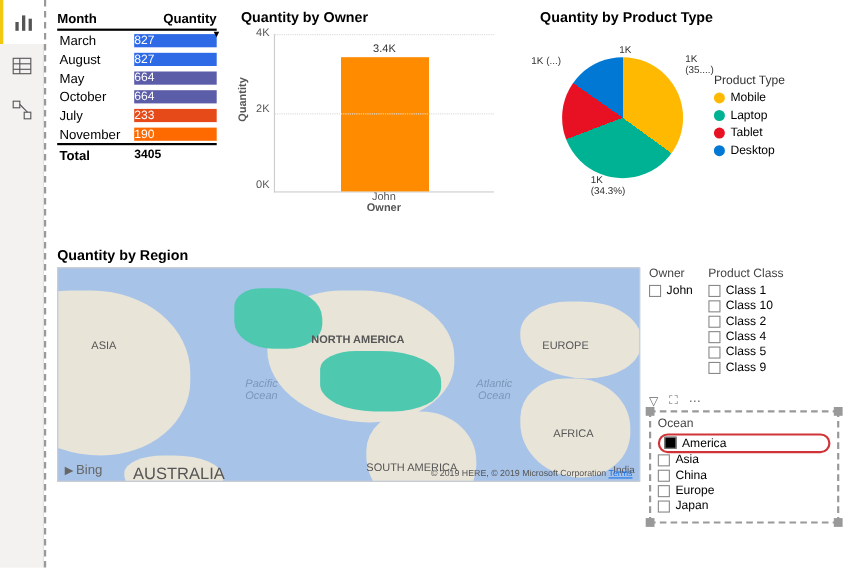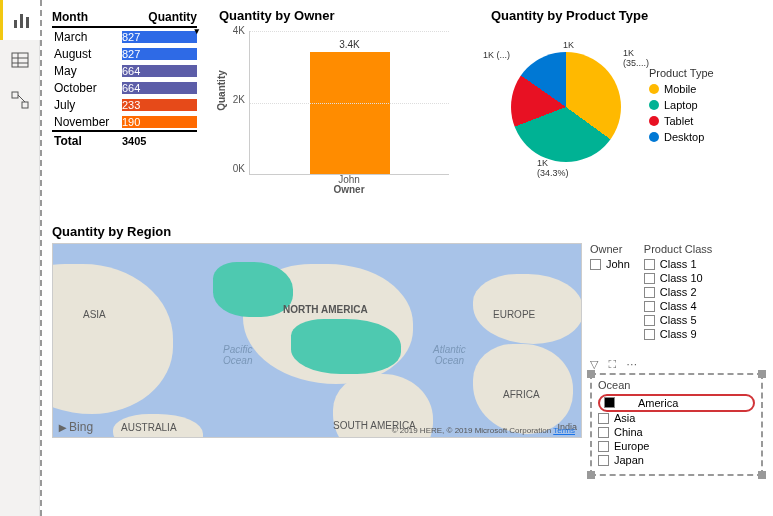--- a/index.html
+++ b/index.html
@@ -54,21 +54,21 @@
 .side-filters{flex:1;font-size:11px}
 .filter-block{margin-bottom:10px}
 .filter-title{font-size:11px;color:#444;margin-bottom:3px}
 .chk-row{display:flex;align-items:center;gap:5px;margin-bottom:2px;cursor:pointer}
 .chk{width:11px;height:11px;border:1px solid #888;background:#fff}
 .chk.filled{background:#000}
 .slicer-tools{display:flex;gap:10px;margin:6px 0 2px;color:#666}
 .region-box{border:2px dashed #999;padding:4px 6px 6px;position:relative}
 .region-box .corner{position:absolute;width:8px;height:8px;background:#999}
 .c-tl{top:-5px;left:-5px}.c-tr{top:-5px;right:-5px}.c-bl{bottom:-5px;left:-5px}.c-br{bottom:-5px;right:-5px}
-.america-sel{border:2px solid #d13438;border-radius:10px;padding:1px 4px;display:flex;align-items:flex-start;gap:23px}
+.america-sel{border:2px solid #d13438;border-radius:10px;padding:1px 4px;display:flex;align-items:flex-start;gap:5px}
 .filter-cols{display:flex;gap:14px}
 </style>
 </head>
 <body>
 
 <div class="nav-rail">
   <div class="nav-item active">
       <svg viewBox="0 0 20 20">
         <rect x="2" y="10" width="3" height="8" fill="#555"></rect>
         <rect x="8" y="4" width="3" height="14" fill="#555"></rect>
@@ -195,21 +195,21 @@
         <div class="land" style="left:420px;top:30px;width:110px;height:70px"></div>
         <div class="land" style="left:420px;top:100px;width:100px;height:90px"></div>
         <div class="land" style="left:60px;top:170px;width:90px;height:40px"></div>
         <div class="highlight" style="left:160px;top:18px;width:80px;height:55px"></div>
         <div class="highlight" style="left:238px;top:75px;width:110px;height:55px"></div>
         <div class="map-text" style="top:65px;left:30px">ASIA</div>
         <div class="map-text" style="top:60px;left:230px;font-weight:700">NORTH AMERICA</div>
         <div class="map-text" style="top:65px;left:440px">EUROPE</div>
         <div class="map-text" style="top:145px;left:450px">AFRICA</div>
         <div class="map-text" style="top:176px;left:280px">SOUTH AMERICA</div>
-        <div class="map-text" style="top:178px;left:68px;font-size:10px">AUSTRALIA</div>
+        <div class="map-text" style="top:178px;left:68px;font-size:15px">AUSTRALIA</div>
         <div class="map-text" style="top:178px;right:4px;font-size:9px">India</div>
         <div class="map-text" style="top:100px;left:170px;font-style:italic;color:#7a97b8;white-space:pre;text-align:center">Pacific
 Ocean</div>
         <div class="map-text" style="top:100px;left:380px;font-style:italic;color:#7a97b8;white-space:pre;text-align:center">Atlantic
 Ocean</div>
         <div class="map-footer bing">
             <b style="font-size:14px">▸</b>
             <span>Bing</span>
           </div>
         <div class="map-footer attrib"><span>© 2019 HERE, © 2019 Microsoft Corporation</span> <a href="#">Terms</a></div>

